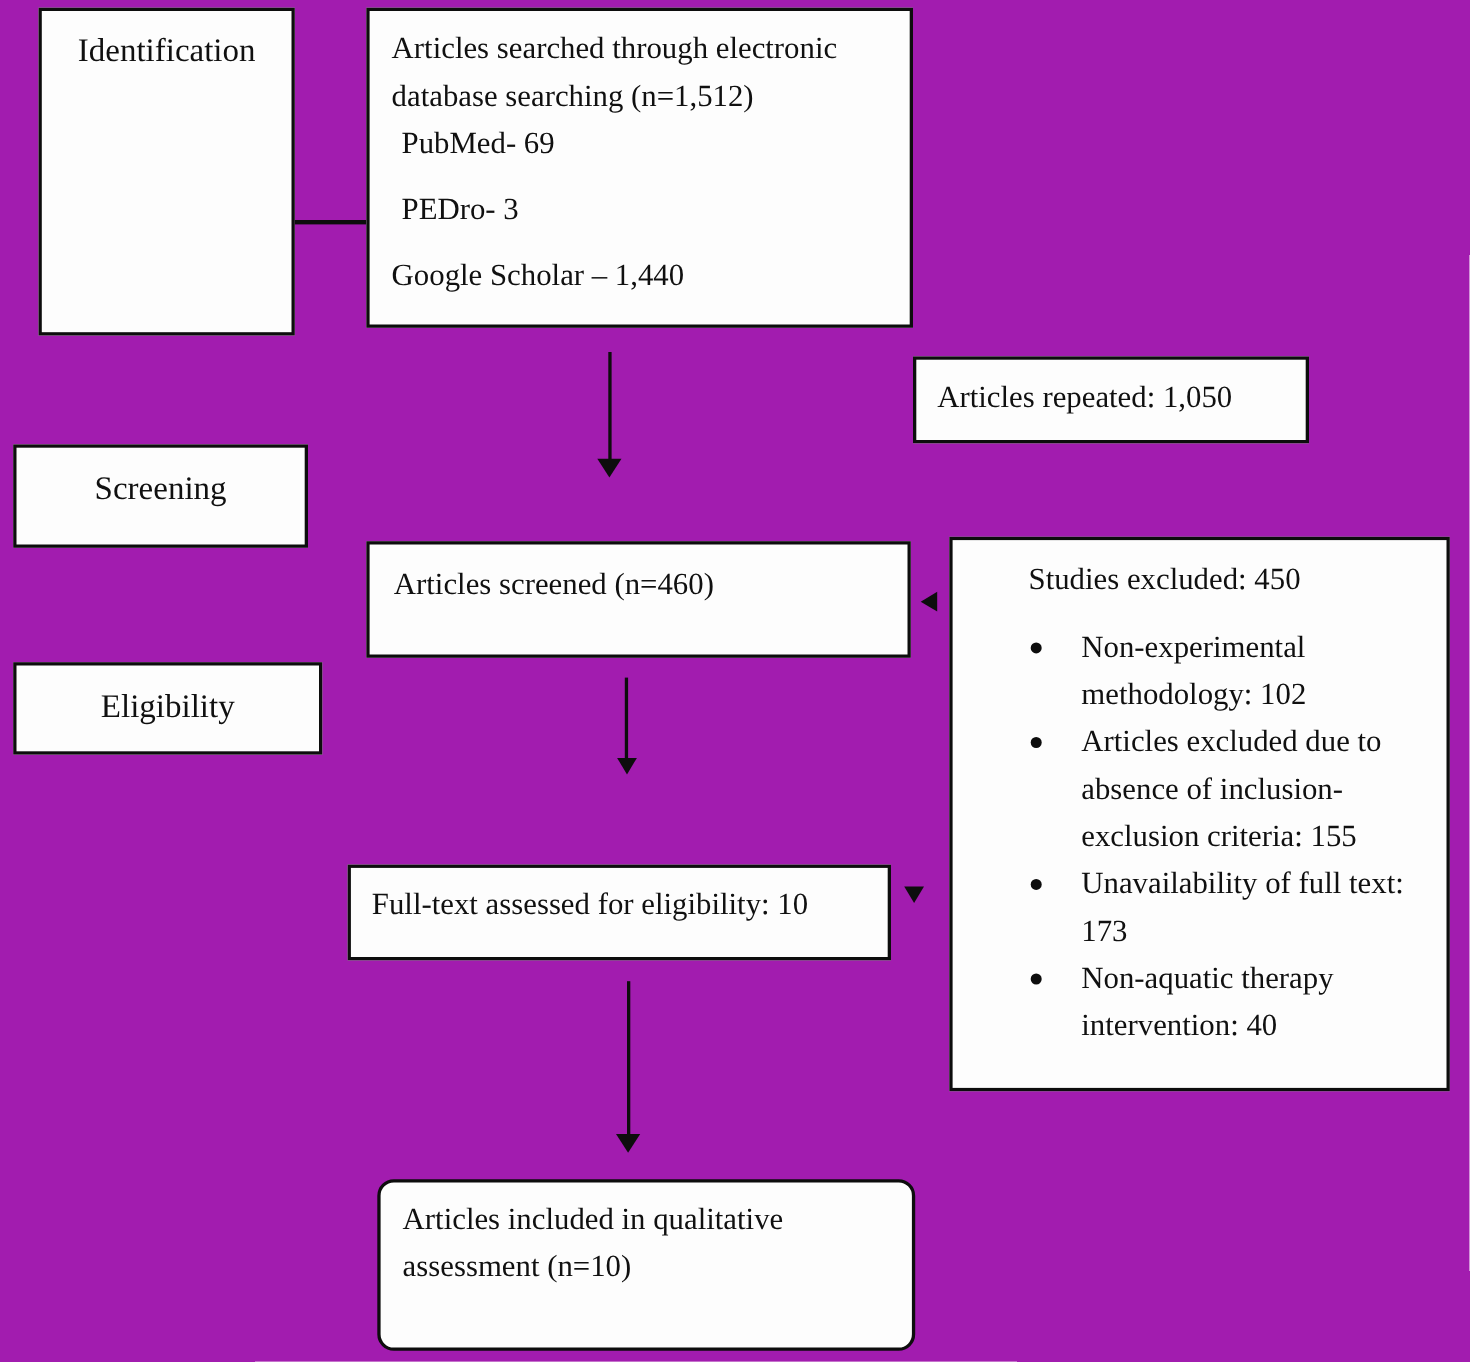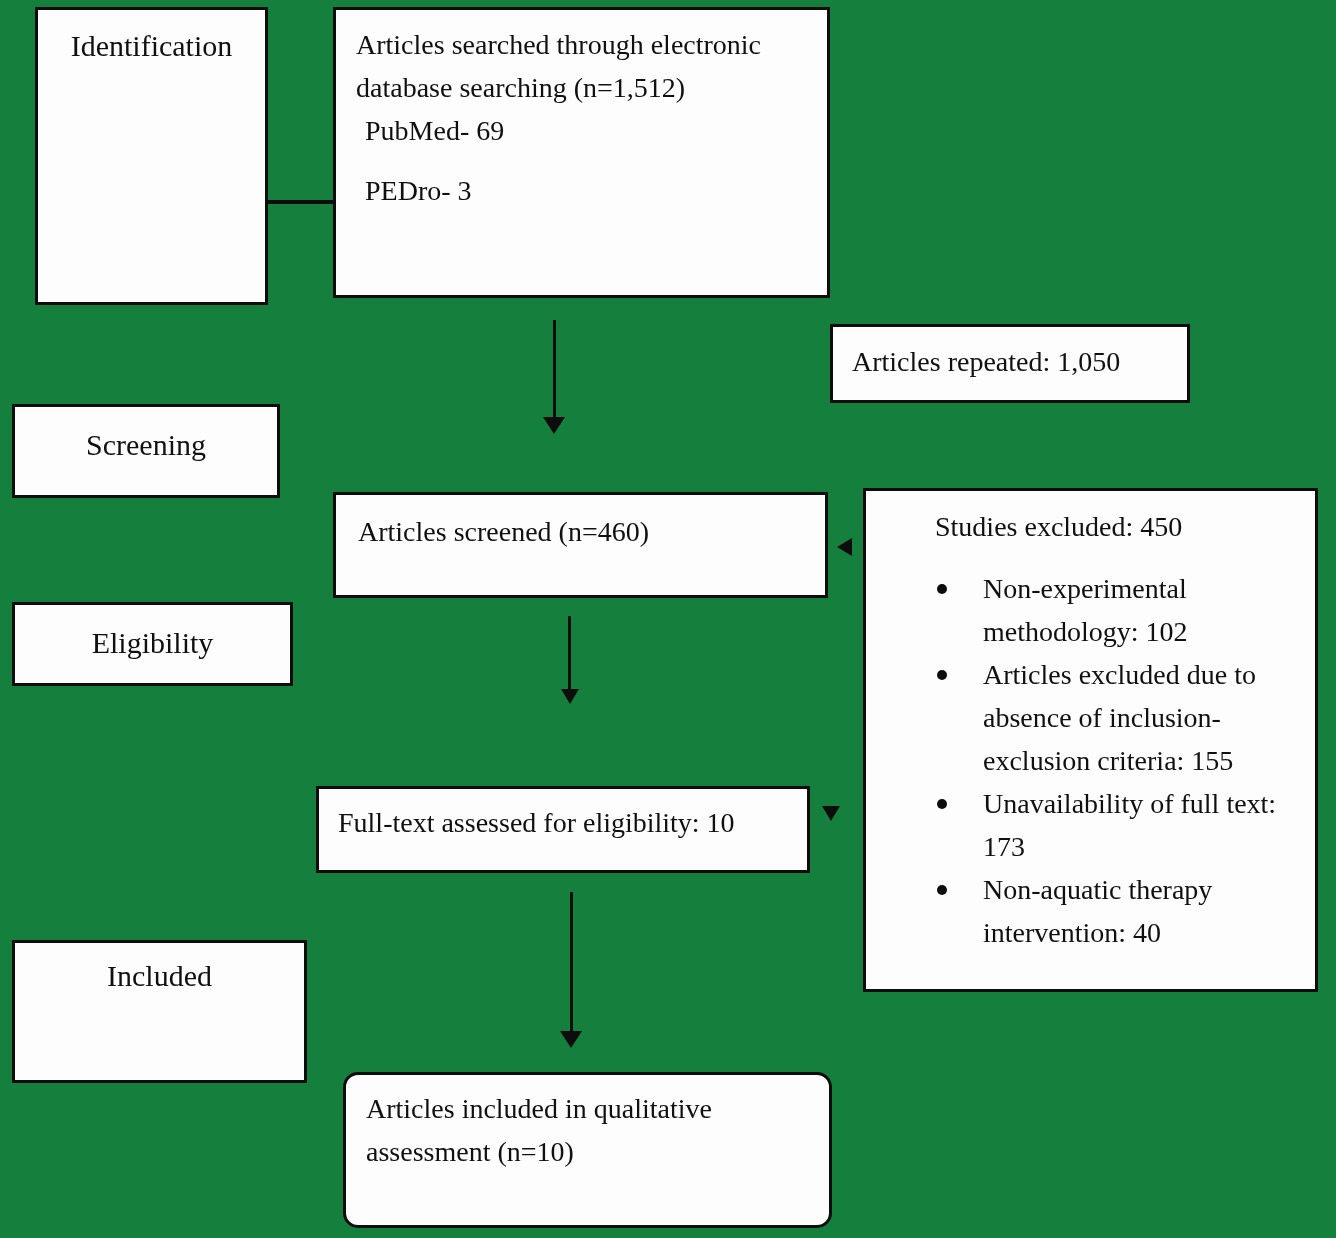--- a/index.html
+++ b/index.html
@@ -2,21 +2,21 @@
 <html><head>
 <meta charset="utf-8">
 <style>
   * { box-sizing: border-box; margin: 0; padding: 0; }
   html, body { background: #fdfdfd; }
   body { font-family: "Liberation Serif", "DejaVu Serif", serif; color: #101010; }
   #canvas {
     position: relative;
     width: 1336px;
     height: 1238px;
-    background: #15803d;
+    background: #a21caf;
     overflow: hidden;
   }
   .box {
     position: absolute;
     border: 3px solid #0d0d0d;
     background: #fdfdfd;
     font-size: 28px;
     line-height: 43px;
   }
   .stage {
@@ -59,30 +59,28 @@
 
   <div class="box stage" id="box-identification">
     <span>Identification</span>
   </div>
   <div class="box stage" id="box-screening">
     <span>Screening</span>
   </div>
   <div class="box stage" id="box-eligibility">
     <span>Eligibility</span>
   </div>
-  <div class="box stage" id="box-included">
-    <span>Included</span>
-  </div>
 
   <div class="hline" style="left:268px; top:200px; width:65px; height:4px;"></div>
 
   <div class="box" id="box-search">
     <p class="heading">Articles searched through electronic database searching (n=1,512)</p>
     <p class="source indented">PubMed- 69</p>
     <p class="source indented">PEDro- 3</p>
+    <p class="source">Google Scholar – 1,440</p>
   </div>
 
   <div class="vline" style="left:553px; top:320px; width:3px; height:99px;"></div>
   <div class="tri tri-down-lg" style="left:543px; top:417px;"></div>
 
   <div class="box" id="box-repeated">
     <span>Articles repeated: 1,050</span>
   </div>
 
   <div class="box" id="box-screened">

